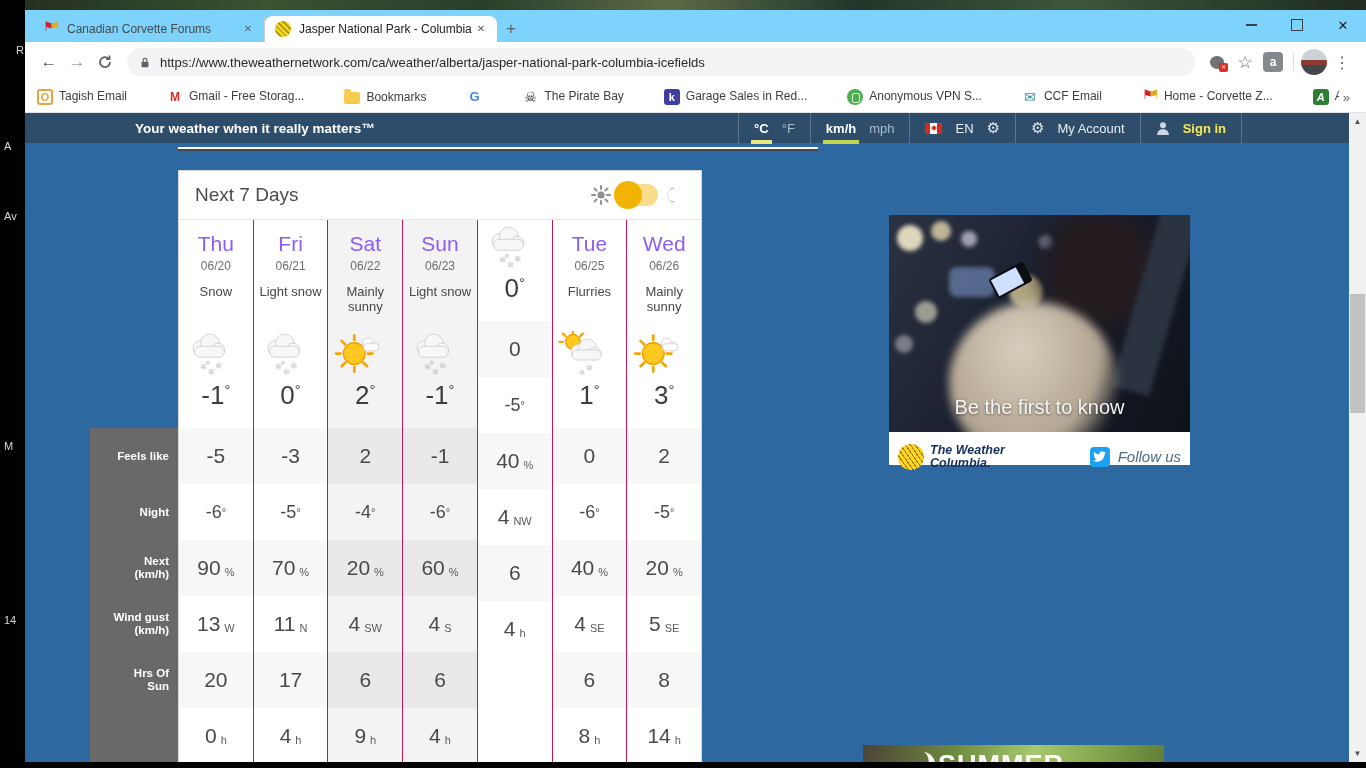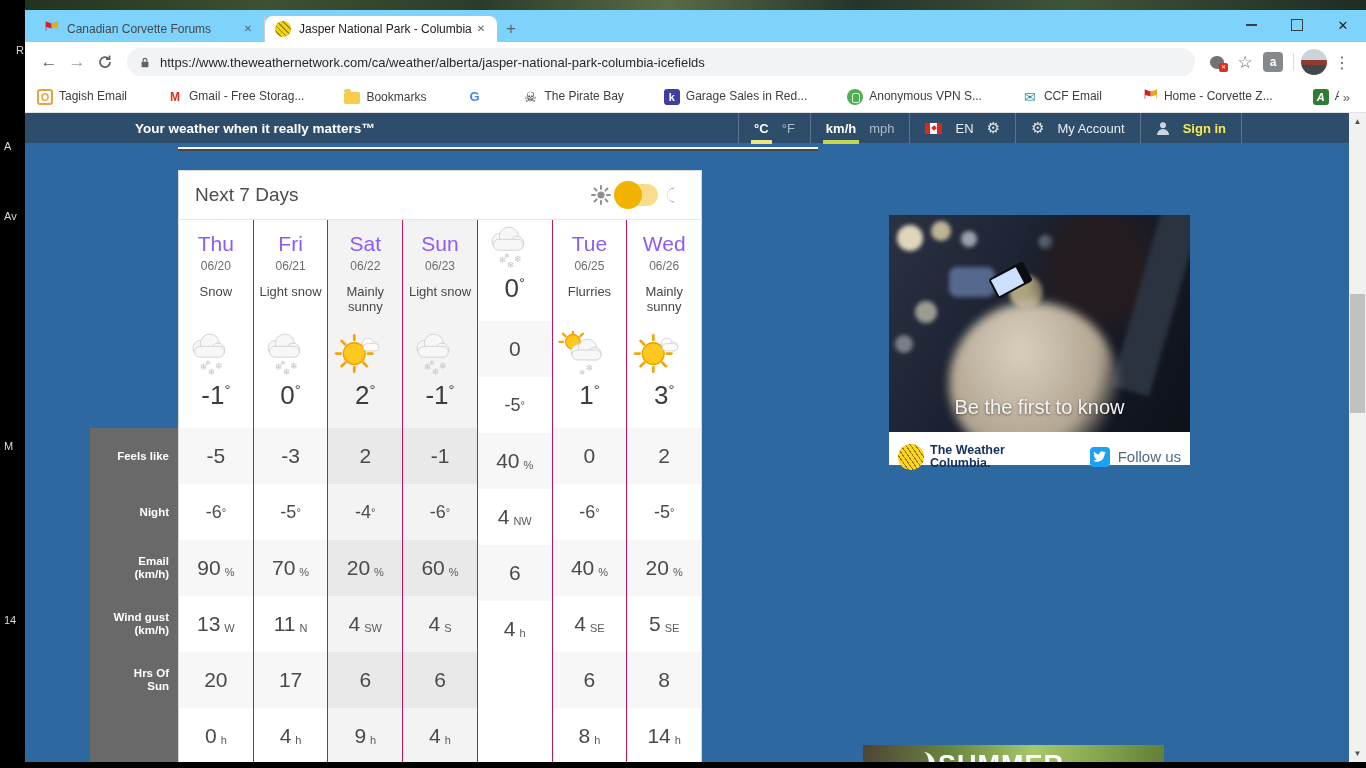--- a/index.html
+++ b/index.html
@@ -150,21 +150,21 @@
     background:radial-gradient(ellipse, #241c20 40%, rgba(36,28,32,0) 72%); filter:blur(4px); }
   .coat { position:absolute; left:20%; top:40%; width:56%; height:75%; border-radius:50%;
     background:radial-gradient(ellipse at 42% 30%, #d9cdbd, #b2a692 58%, rgba(0,0,0,0) 78%); filter:blur(5px); }
   .strap { position:absolute; right:4%; top:-12%; width:13%; height:95%; background:#2b3340;
     transform:rotate(16deg); filter:blur(2px); }
   .phone { position:absolute; left:34%; top:25%; width:13%; height:10%; background:#0c0d10;
     border-radius:3px; transform:rotate(-28deg); }
   .phone::after { content:""; position:absolute; left:2px; top:2px; right:9px; bottom:2px; background:#cfe0ff; }
   .ad-text { position:absolute; left:0; right:0; bottom:13px; text-align:center; color:#f4f4f4;
     font-size:20px; line-height:23px; text-shadow:0 1px 3px rgba(0,0,0,.5); }
-  .adbar { height:49px; display:flex; align-items:center; padding:12px 9px; }
+  .adbar { height:49px; display:flex; align-items:center; padding:12px 9px;font-style:italic; }
   .twn-ball { width:26px; height:26px; border-radius:50%; background:#ffd520;
     background-image:repeating-linear-gradient(55deg, rgba(40,35,0,.5) 0 1px, transparent 1px 4px); }
   .twn-name { margin-left:6px; font-size:12.5px; font-weight:bold; color:#15305f; line-height:12.5px; }
   .adbar-spacer { flex:1; }
   .tw-icon { width:20px; height:20px; background:#1da1f2; border-radius:4px; display:flex; align-items:center; justify-content:center; margin-right:8px; }
   .follow { font-size:15px; color:#4d6b85; }
 
   
   .ad2 { position:absolute; left:838px; top:602px; width:301px; height:60px; overflow:hidden;
     background:linear-gradient(100deg,#4c4436,#6d8a3f 30%,#a7c86d 55%,#87a84e 75%,#5d7a35);
@@ -598,21 +598,21 @@
       </section>
 
       <aside class="labels-panel">
           <div class="lab">
             <span>Feels like</span>
           </div>
           <div class="lab">
             <span>Night</span>
           </div>
           <div class="lab">
-            <span>Email</span>
+            <span>Next</span>
             <span>(km/h)</span>
           </div>
           <div class="lab">
             <span>Wind gust</span>
             <span>(km/h)</span>
           </div>
           <div class="lab">
             <span>Hrs Of</span>
             <span>Sun</span>
           </div>

